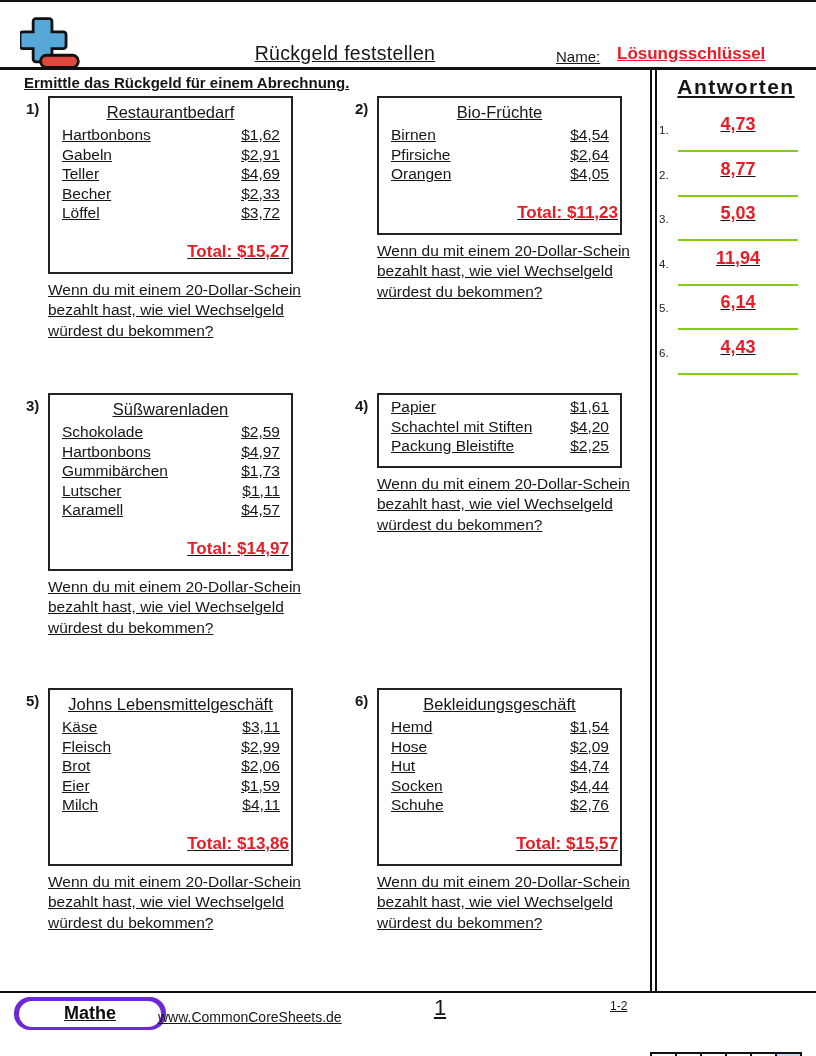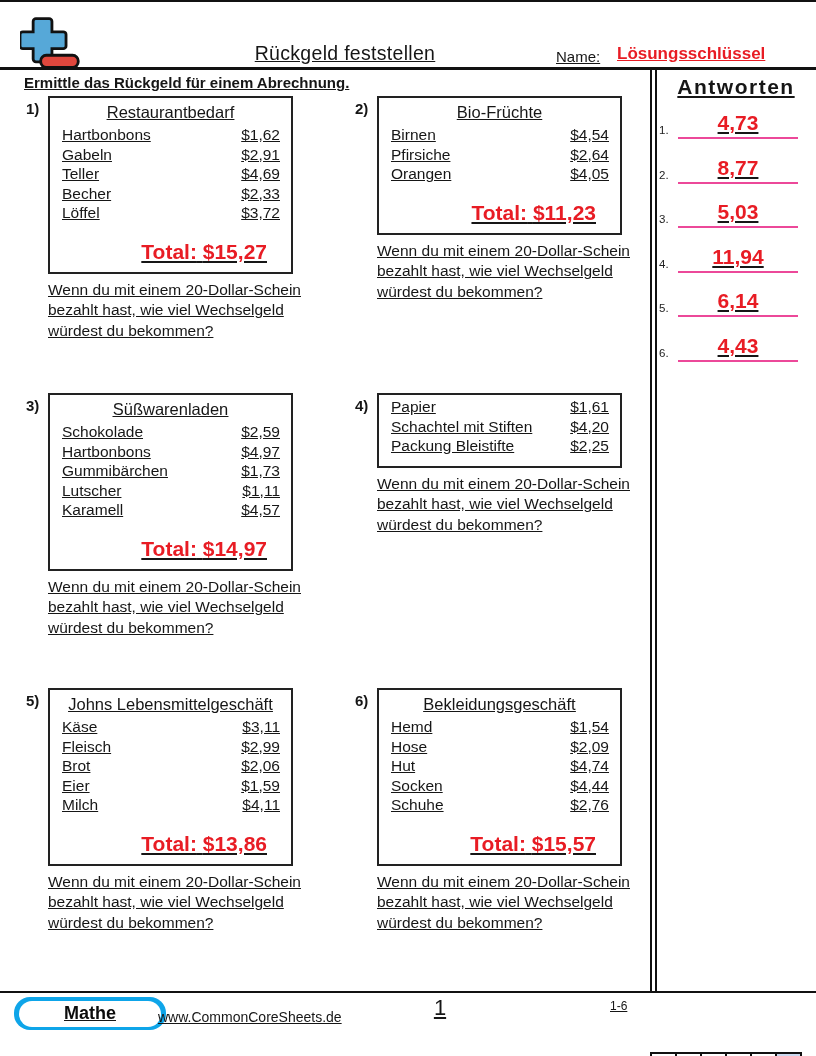--- a/index.html
+++ b/index.html
@@ -19,45 +19,45 @@
   .header-rule{top:67px;left:0;width:816px;height:3px;background:#111;}
   .instruction{top:74px;left:24px;font-size:15px;font-weight:bold;}
 
   
   .v-divider{top:70px;left:650px;height:921px;width:3px;background:#fff;
     border-left:2px solid #111;border-right:2px solid #111;}
   .answers-title{top:75px;left:662px;width:148px;text-align:center;
     font-size:21px;font-weight:bold;text-decoration:underline;letter-spacing:1.5px;}
   .answer-row{left:655px;width:158px;height:30px;}
   .answer-num{position:absolute;left:4px;bottom:3px;font-size:11.5px;color:#222;}
-  .answer-line{margin-left:23px;width:120px;border-bottom:2px solid #ec4899;
-    text-align:center;font-size:21px;font-weight:bold;color:var(--red);
-    padding-bottom:2px;height:26px;display:flex;align-items:flex-end;justify-content:center;}
+  .answer-line{margin-left:23px;width:120px;border-bottom:2px solid #84cc16;
+    text-align:center;font-size:18px;font-weight:bold;color:var(--red);
+    padding-bottom:15px;height:26px;display:flex;align-items:flex-end;justify-content:center;}
   .ar1{top:109px;} .ar2{top:154px;} .ar3{top:198px;}
   .ar4{top:243px;} .ar5{top:287px;} .ar6{top:332px;}
 
   
   .problem{width:300px;}
   .col1{left:26px;} .col2{left:355px;}
   .row1{top:96px;} .row2{top:393px;} .row3{top:688px;}
   .pnum{position:absolute;left:0;top:4px;font-size:15px;font-weight:bold;}
   .receipt{margin-left:22px;width:245px;box-sizing:border-box;
     border:2px solid #222;padding:2px 0 10px 0;background:#fff;}
   .store{text-align:center;text-decoration:underline;font-size:16.5px;
     margin:2px 6px 3px 6px;line-height:20px;}
   .item-row{display:flex;justify-content:space-between;
     padding:0 11px 0 12px;font-size:15.5px;line-height:19.5px;}
-  .total-row{margin-top:18px;text-align:right;padding-right:24px;
-    font-size:21px;font-weight:bold;color:var(--red);line-height:21px;}
+  .total-row{margin-top:18px;text-align:right;padding-right:2px;
+    font-size:17px;font-weight:bold;color:var(--red);line-height:21px;}
   .total-row span{display:inline;}
   .question{margin:6px 0 0 22px;width:280px;font-size:15.5px;line-height:20.5px;}
 
   
   .footer-rule{top:991px;left:0;width:816px;height:2px;background:#111;}
-  .subject-badge{top:997px;left:14px;width:152px;height:33px;background:#0ea5e9;
+  .subject-badge{top:997px;left:14px;width:152px;height:33px;background:#6d28d9;
     border-radius:16px;display:flex;align-items:center;justify-content:center;}
   .subject-pill{width:142px;height:26px;background:#fff;border-radius:14px;
     display:flex;align-items:center;justify-content:center;
     font-size:18px;font-weight:bold;color:#0c0c0c;}
   .website{top:1009px;left:158px;font-size:14px;}
   .page-num{top:995px;left:425px;width:30px;text-align:center;font-size:22px;}
   .range-label{top:999px;left:610px;font-size:12px;}
   .score-strip{top:1052px;left:650px;display:flex;}
   .score-cell{width:23px;height:19px;border:2px solid #111;margin-left:-2px;
     display:flex;align-items:center;justify-content:center;
@@ -292,21 +292,21 @@
     <div>würdest du bekommen?</div>
   </div>
 </div>
 
 <div class="abs footer-rule"></div>
 <div class="abs subject-badge">
   <div class="subject-pill">Mathe</div>
 </div>
 <div class="abs website">www.CommonCoreSheets.de</div>
 <div class="abs page-num">1</div>
-<div class="abs range-label">1-6</div>
+<div class="abs range-label">1-2</div>
 <div class="abs score-strip">
   <div class="score-cell first">83</div>
   <div class="score-cell">67</div>
   <div class="score-cell">50</div>
   <div class="score-cell">33</div>
   <div class="score-cell">17</div>
   <div class="score-cell zero">0</div>
 </div>
 
 </body></html>

